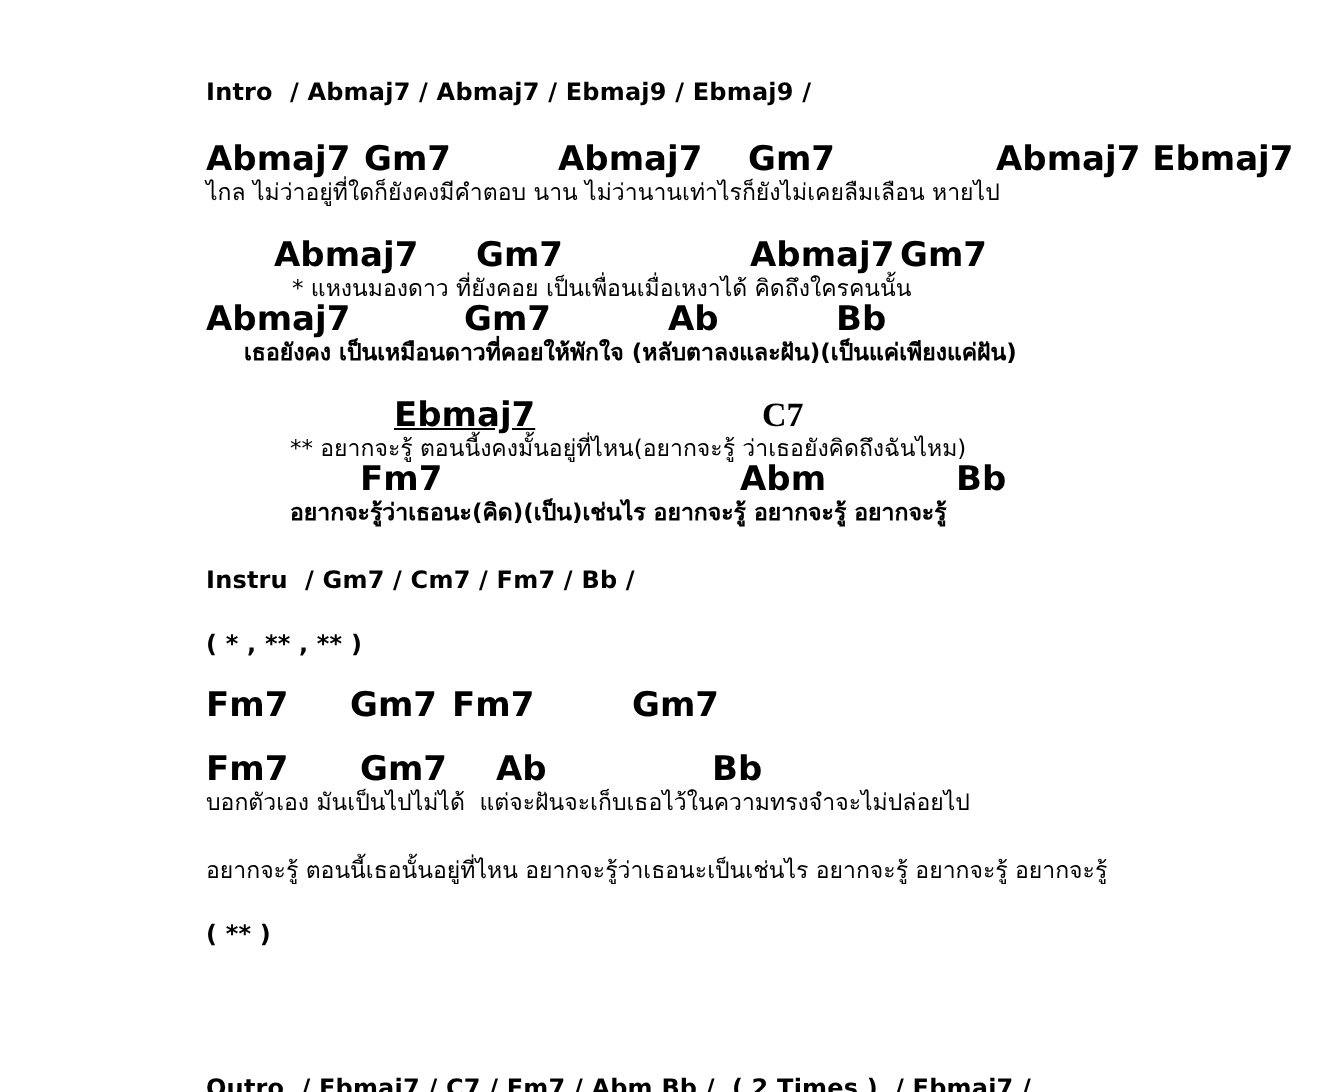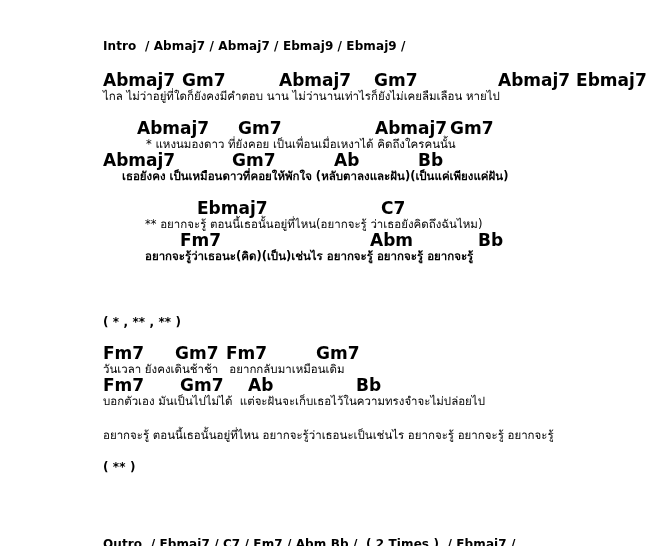--- a/index.html
+++ b/index.html
@@ -67,42 +67,42 @@
 
   <div>
     <span class="chord-span" style="left:103px; top:152px;">Abmaj7</span>
     <span class="chord-span" style="left:232px; top:152px;">Gm7</span>
     <span class="chord-span" style="left:334px; top:152px;">Ab</span>
     <span class="chord-span" style="left:418px; top:152px;">Bb</span>
   </div>
   <div class="ln lyric" style="left:122px; top:168px;font-weight:bold;">เธอยังคง เป็นเหมือนดาวที่คอยให้พักใจ (หลับตาลงและฝัน)(เป็นแค่เพียงแค่ฝัน)</div>
 
   <div>
-    <span class="chord-span" style="left:197px; top:200px;">Ebmaj7</span>
-    <span class="chord-span" style="left:381px; top:200px;">C7</span>
+    <span class="chord-span" style="left:197px; top:200px;text-decoration:underline;">Ebmaj7</span>
+    <span class="chord-span" style="left:381px; top:200px;font-family:Liberation Serif, serif;">C7</span>
   </div>
-  <div class="ln lyric" style="left:145px; top:216px;">** อยากจะรู้ ตอนนี้เธอนั้นอยู่ที่ไหน(อยากจะรู้ ว่าเธอยังคิดถึงฉันไหม)</div>
+  <div class="ln lyric" style="left:145px; top:216px;">** อยากจะรู้ ตอนนี้งคงมั้นอยู่ที่ไหน(อยากจะรู้ ว่าเธอยังคิดถึงฉันไหม)</div>
 
   <div>
     <span class="chord-span" style="left:180px; top:232px;">Fm7</span>
     <span class="chord-span" style="left:370px; top:232px;text-align:right;">Abm</span>
     <span class="chord-span" style="left:478px; top:232px;">Bb</span>
   </div>
   <div class="ln lyric" style="left:145px; top:248px;font-weight:bold;">อยากจะรู้ว่าเธอนะ(คิด)(เป็น)เช่นไร อยากจะรู้ อยากจะรู้ อยากจะรู้</div>
 
+  <div class="ln chord" style="left:103px; top:282px;">Instru  / Gm7 / Cm7 / Fm7 / Bb /</div>
 
   <div class="ln chord" style="left:103px; top:314px;">( * , ** , ** )</div>
 
   <div>
     <span class="chord-span" style="left:103px; top:345px;">Fm7</span>
     <span class="chord-span" style="left:175px; top:345px;">Gm7</span>
     <span class="chord-span" style="left:226px; top:345px;">Fm7</span>
     <span class="chord-span" style="left:316px; top:345px;">Gm7</span>
   </div>
-  <div class="ln lyric" style="left:103px; top:361px;">วันเวลา ยังคงเดินช้าช้า   อยากกลับมาเหมือนเดิม</div>
 
   <div>
     <span class="chord-span" style="left:103px; top:377px;">Fm7</span>
     <span class="chord-span" style="left:180px; top:377px;">Gm7</span>
     <span class="chord-span" style="left:248px; top:377px;">Ab</span>
     <span class="chord-span" style="left:356px; top:377px;">Bb</span>
   </div>
   <div class="ln lyric" style="left:103px; top:427px;">อยากจะรู้ ตอนนี้เธอนั้นอยู่ที่ไหน อยากจะรู้ว่าเธอนะเป็นเช่นไร อยากจะรู้ อยากจะรู้ อยากจะรู้</div>
 
   <div class="ln lyric" style="left:103px; top:393px;">บอกตัวเอง มันเป็นไปไม่ได้  แต่จะฝันจะเก็บเธอไว้ในความทรงจำจะไม่ปล่อยไป</div>

